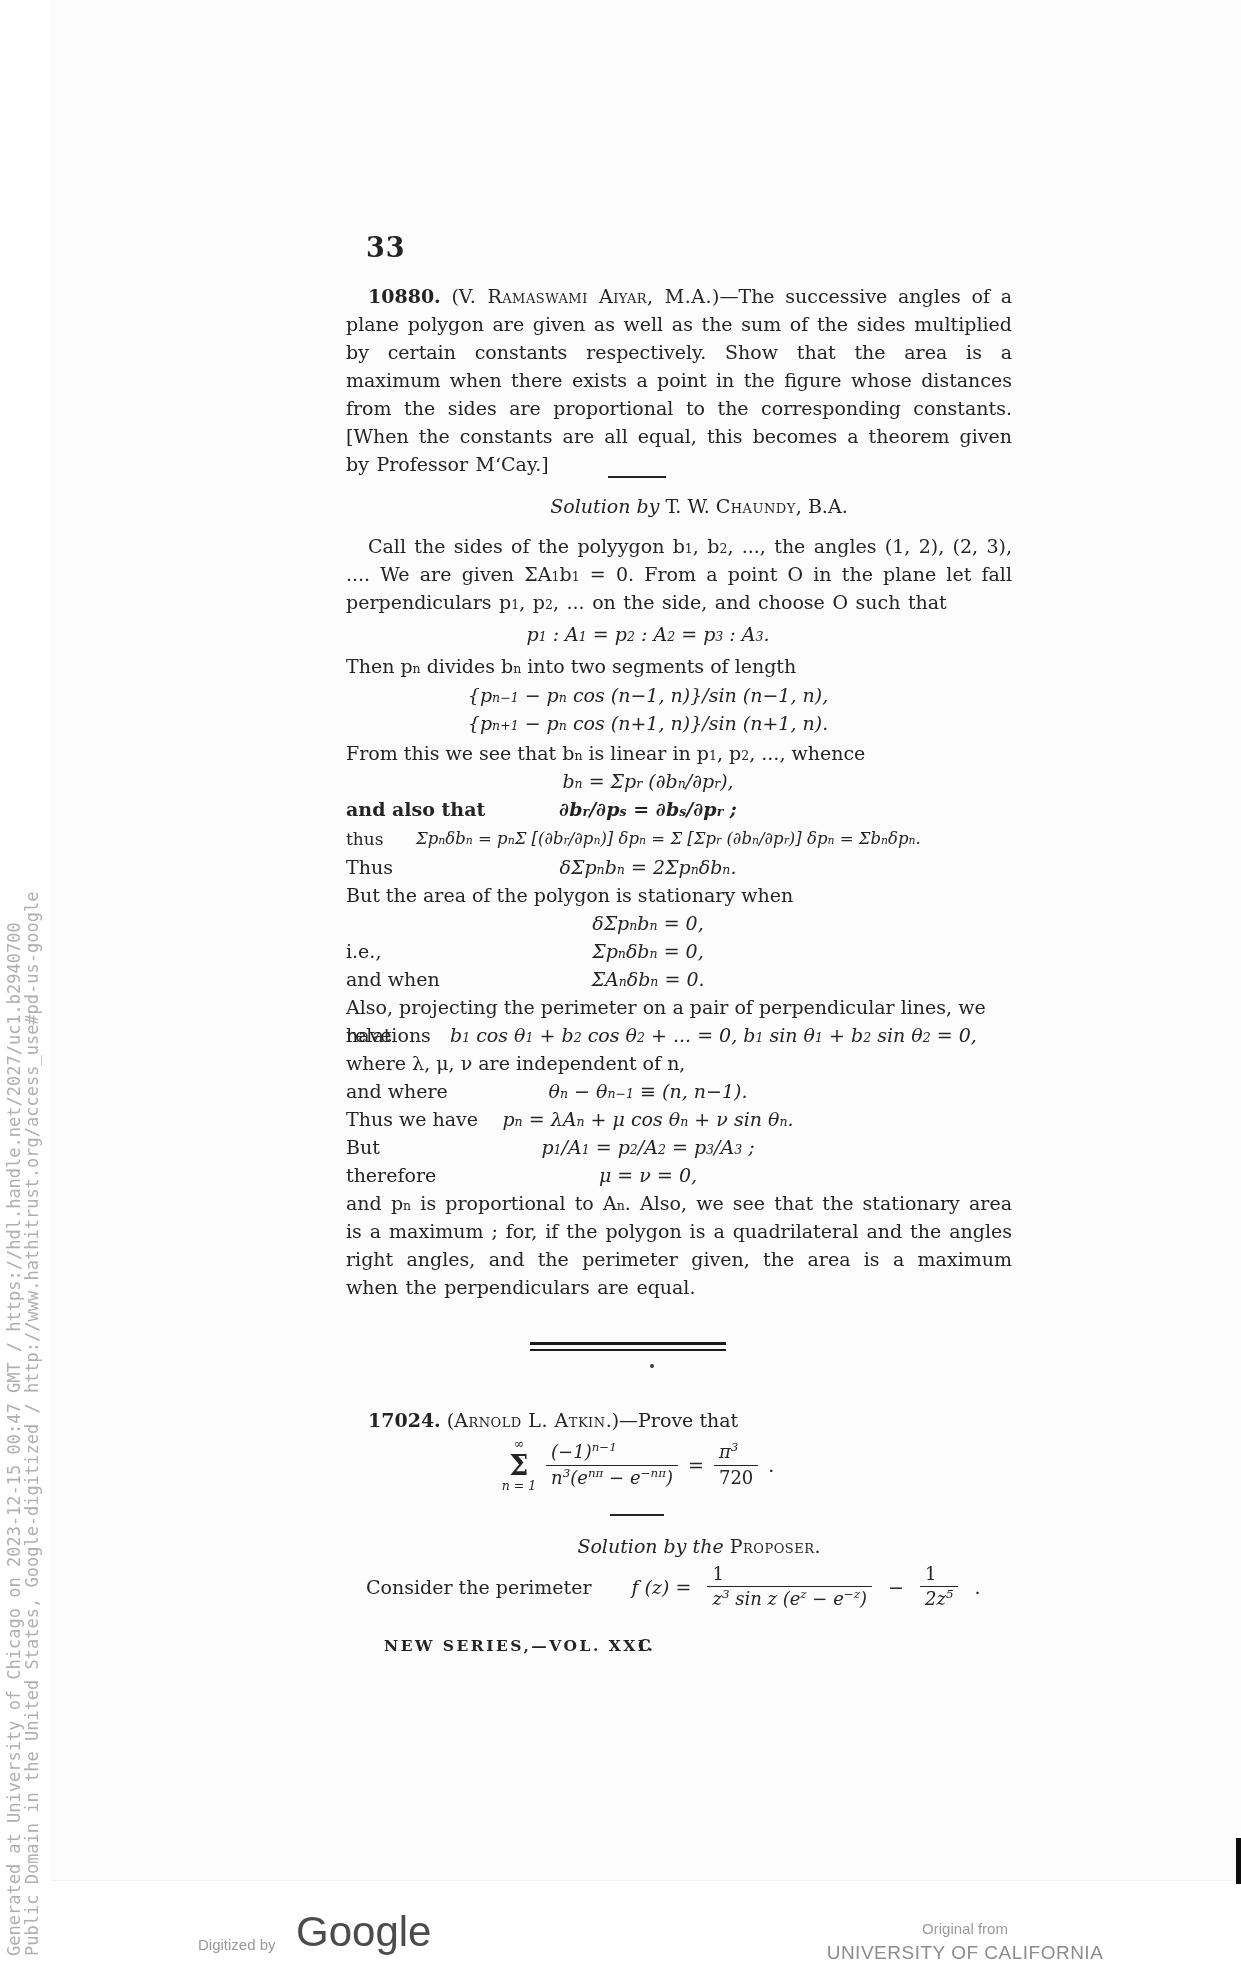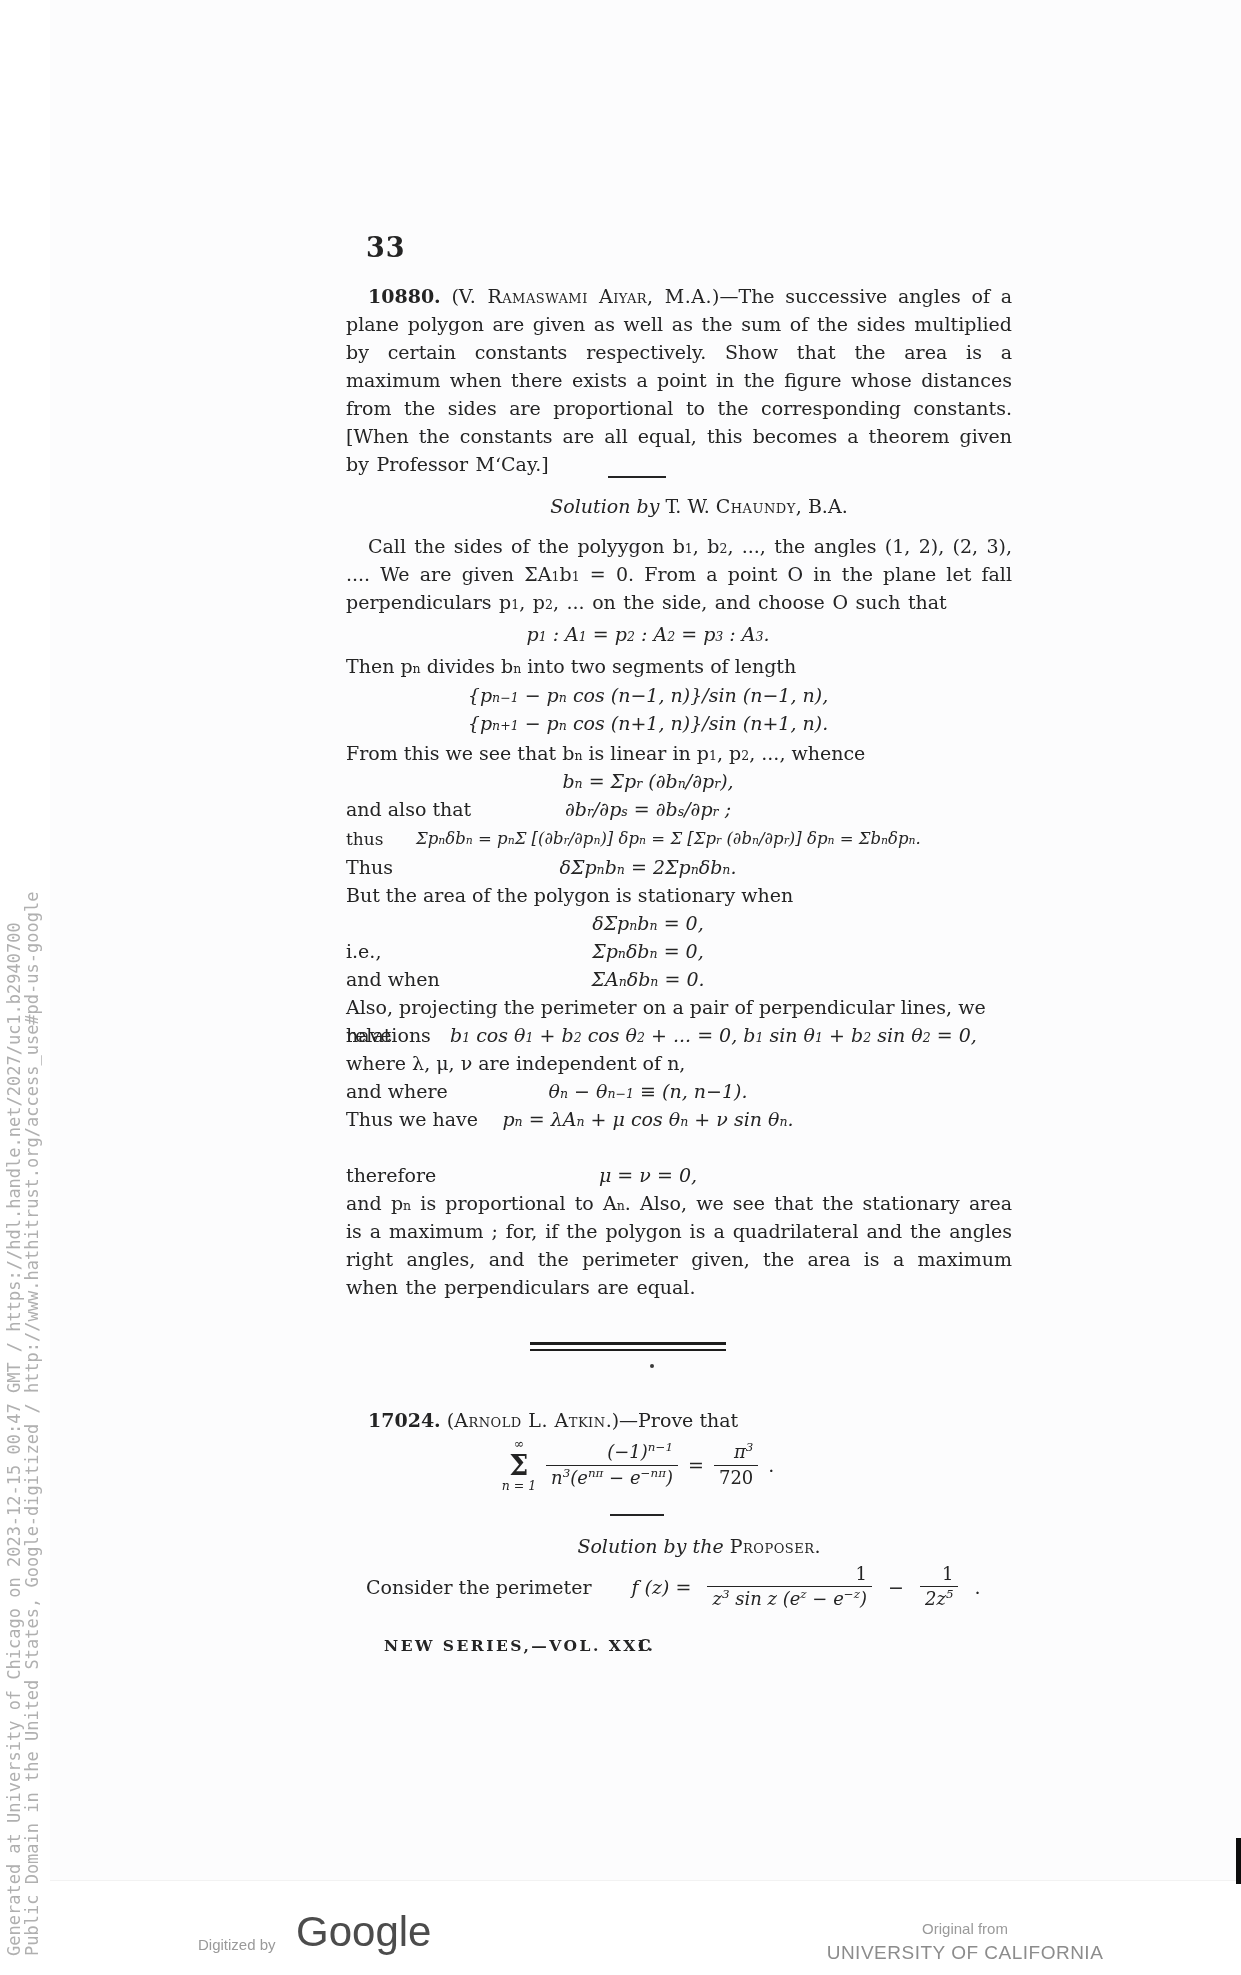--- a/index.html
+++ b/index.html
@@ -25,21 +25,21 @@
   .lbl{position:absolute;left:0;top:0;font-style:normal;}
   .longeq{display:block;margin-left:70px;font-size:16.5px;}
   .wide{display:block;margin-left:104px;}
   .rule-s{position:absolute;height:0;border-top:2.5px solid #242424;width:58px;left:262px;}
   .rule-d{position:absolute;left:184px;width:196px;height:4px;border-top:3px solid #1c1c1c;border-bottom:2px solid #1c1c1c;}
   .artifact-dot{position:absolute;width:4px;height:4px;background:#3a3a3a;border-radius:50%;}
   .pageno{position:absolute;top:234px;font-size:27px;font-weight:bold;letter-spacing:1px;}
   .heading{font-size:19px;}
   
   .disp{position:absolute;left:0;width:666px;display:flex;justify-content:center;align-items:center;gap:10px;padding-right:82px;box-sizing:border-box;}
-  .frac{display:inline-flex;flex-direction:column;text-align:right;font-size:18px;line-height:1.35;}
+  .frac{display:inline-flex;flex-direction:column;text-align:left;font-size:18px;line-height:1.35;}
   .fnum{border-bottom:1.6px solid #242424;padding:0 5px;}
   .fden{padding:0 5px;}
   .sum{display:inline-flex;flex-direction:column;align-items:center;line-height:1;font-size:12.5px;gap:1px;}
   .sum-sig{font-size:27px;font-weight:bold;font-style:normal;}
   .op{font-size:19px;}
   .consider-row{position:absolute;display:flex;align-items:center;gap:16px;margin-left:20px;}
   
   .footline-series{position:absolute;left:38px;top:1632px;font-size:15.5px;font-weight:bold;letter-spacing:2.5px;}
   .footline-sig{position:absolute;left:292px;top:1632px;font-size:16px;font-weight:bold;}
   
@@ -85,21 +85,21 @@
     <div class="row" style="top:709px;">
         <span class="ctr m">{p<sub>n+1</sub> − p<sub>n</sub> cos (n+1, n)}/sin (n+1, n).</span>
       </div>
 
     <div class="row" style="top:739px;"><span class="m mu" style="font-style:normal;">From this we see that b<sub>n</sub> is linear in p<sub>1</sub>, p<sub>2</sub>, ..., whence</span></div>
 
     <div class="row" style="top:767px;">
         <span class="ctr m">b<sub>n</sub> = Σp<sub>r</sub> (∂b<sub>n</sub>/∂p<sub>r</sub>),</span>
       </div>
 
-    <div class="row" style="top:795px;">
+    <div class="row" style="top:795px;font-weight:bold;">
         <span class="lbl">and also that</span>
         <span class="ctr m">∂b<sub>r</sub>/∂p<sub>s</sub> = ∂b<sub>s</sub>/∂p<sub>r</sub> ;</span>
       </div>
 
     <div class="row" style="top:825px;">
         <span class="lbl" style="font-size:17px;">thus</span>
         <span class="longeq m">Σp<sub>n</sub>δb<sub>n</sub> = p<sub>n</sub>Σ [(∂b<sub>r</sub>/∂p<sub>n</sub>)] δp<sub>n</sub> = Σ [Σp<sub>r</sub> (∂b<sub>n</sub>/∂p<sub>r</sub>)] δp<sub>n</sub> = Σb<sub>n</sub>δp<sub>n</sub>.</span>
       </div>
 
     <div class="row" style="top:853px;">
@@ -135,20 +135,24 @@
     <div class="row" style="top:1077px;">
         <span class="lbl">and where</span>
         <span class="ctr m">θ<sub>n</sub> − θ<sub>n−1</sub> ≡ (n, n−1).</span>
       </div>
 
     <div class="row" style="top:1105px;">
         <span class="lbl">Thus we have</span>
         <span class="ctr m">p<sub>n</sub> = λA<sub>n</sub> + μ cos θ<sub>n</sub> + ν sin θ<sub>n</sub>.</span>
       </div>
 
+    <div class="row" style="top:1133px;">
+        <span class="lbl">But</span>
+        <span class="ctr m">p<sub>1</sub>/A<sub>1</sub> = p<sub>2</sub>/A<sub>2</sub> = p<sub>3</sub>/A<sub>3</sub> ;</span>
+      </div>
 
     <div class="row" style="top:1161px;">
         <span class="lbl">therefore</span>
         <span class="ctr m">μ = ν = 0,</span>
       </div>
 
     <p class="abs just" style="top:1189px;margin:0;"><span class="m mu" style="font-style:normal;">and p<sub>n</sub> is proportional to A<sub>n</sub>.  Also, we see that the stationary area is a maximum ; for, if the polygon is a quadrilateral and the angles right angles, and the perimeter given, the area is a maximum when the perpendiculars are equal.</span></p>
 
     <div class="rule-d" style="top:1342px;"></div>
     <div class="artifact-dot" style="top:1364px;left:304px;"></div>

